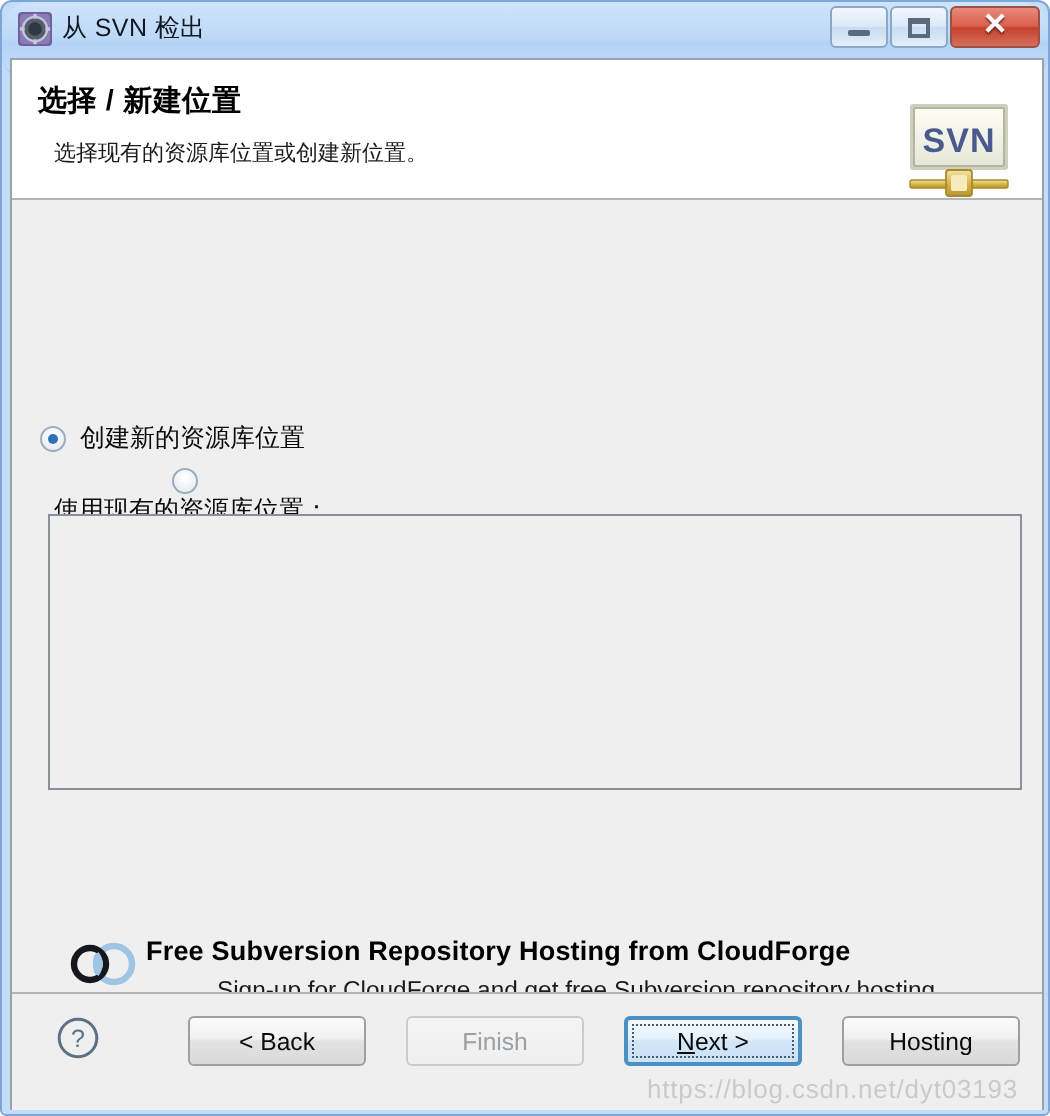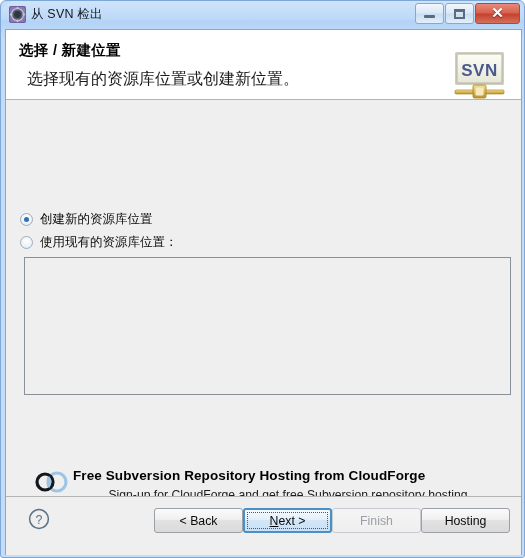--- a/index.html
+++ b/index.html
@@ -118,21 +118,21 @@
     position: absolute;
     left: 13px; top: 11px;
     font-size: 14.5px;
     font-weight: bold;
     color: #000000;
     letter-spacing: .3px;
   }
   .banner-sub {
     position: absolute;
     left: 21px; top: 39px;
-    font-size: 16px;
+    font-size: 11px;
     color: #1a1a1a;
   }
   .svn-logo {
     position: absolute;
     right: 13px; top: 19px;
     width: 57px; height: 53px;
   }
 
   
   .content {
@@ -142,21 +142,21 @@
   }
 
   .radio-row {
     position: absolute;
     left: 14px;
     display: flex;
     align-items: center;
     cursor: default;
   }
   .radio-row.r1 { top: 111px; }
-  .radio-row.r2 { top: 134px; }
+  .radio-row.r2 { top: 134px; flex-direction: column; }
 
   .radio {
     width: 13px; height: 13px;
     box-sizing: border-box;
     border-radius: 50%;
     border: 1px solid #9badbe;
     background: radial-gradient(circle at 50% 35%, #ffffff 0%, #eef2f6 60%, #dfe6ed 100%);
     position: relative;
     flex: 0 0 auto;
   }
@@ -222,21 +222,21 @@
   }
   .help-icon {
     position: absolute;
     left: 22px; top: 11px;
     width: 22px; height: 22px;
   }
   .btns {
     position: absolute;
     right: 11px; top: 11px;
     display: flex;
-    gap: 0;
+    gap: 20px;
   }
   .btn {
     width: 89px;
     height: 25px;
     box-sizing: border-box;
     border: 1px solid #9ba0a6;
     border-radius: 3px;
     background: linear-gradient(to bottom, #fbfbfb 0%, #f0f0f0 45%, #e2e2e2 50%, #dadada 100%);
     font-family: "Liberation Sans", "DejaVu Sans", sans-serif;
     font-size: 12.3px;
@@ -380,29 +380,30 @@
           <circle cx="11" cy="11" r="9.4" fill="none" stroke="#5b7186" stroke-width="1.5"></circle>
           <text x="11" y="15.6" font-family="Liberation Sans, sans-serif" font-size="12.5" fill="#5b7186" text-anchor="middle">?</text>
         </svg>
       </span>
 
       <div class="btns">
         <button class="btn">
           <span class="lbl">&lt; Back</span>
         </button>
 
+        <button class="btn disabled">
+          <span class="lbl">Finish</span>
+        </button>
+
         <button class="btn focused">
           <span class="lbl"><u>N</u><span>ext &gt;</span></span>
         </button>
 
-        <button class="btn disabled">
-          <span class="lbl">Finish</span>
-        </button>
-
         <button class="btn">
           <span class="lbl">Hosting</span>
         </button>
       </div>
 
+      <div class="watermark">https://blog.csdn.net/dyt03193</div>
     </div>
 
   </div>
 </div>
 
 </body></html>

